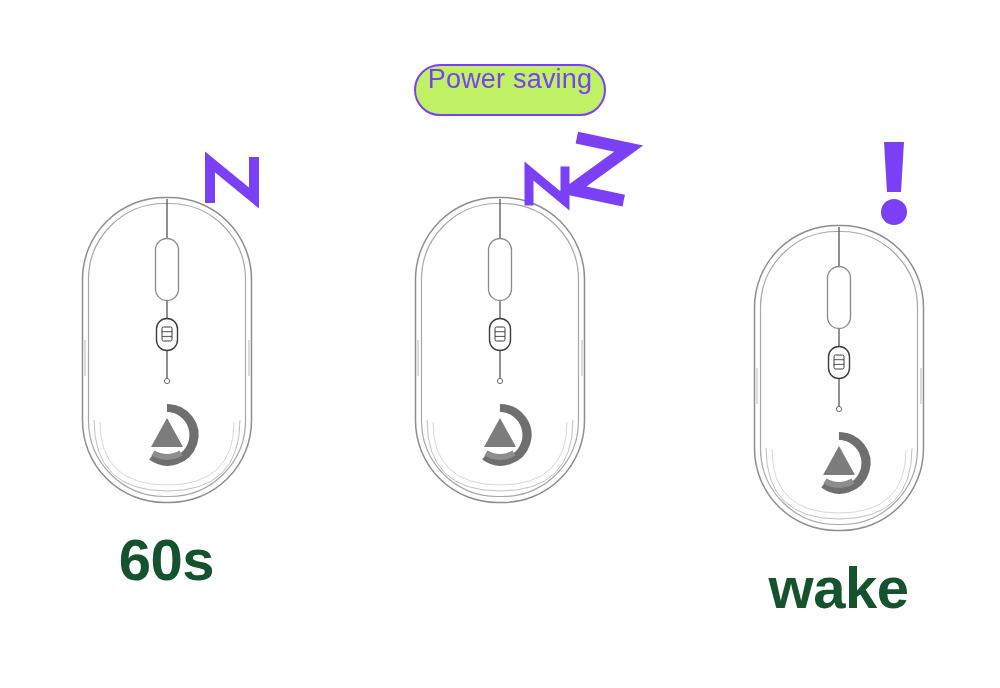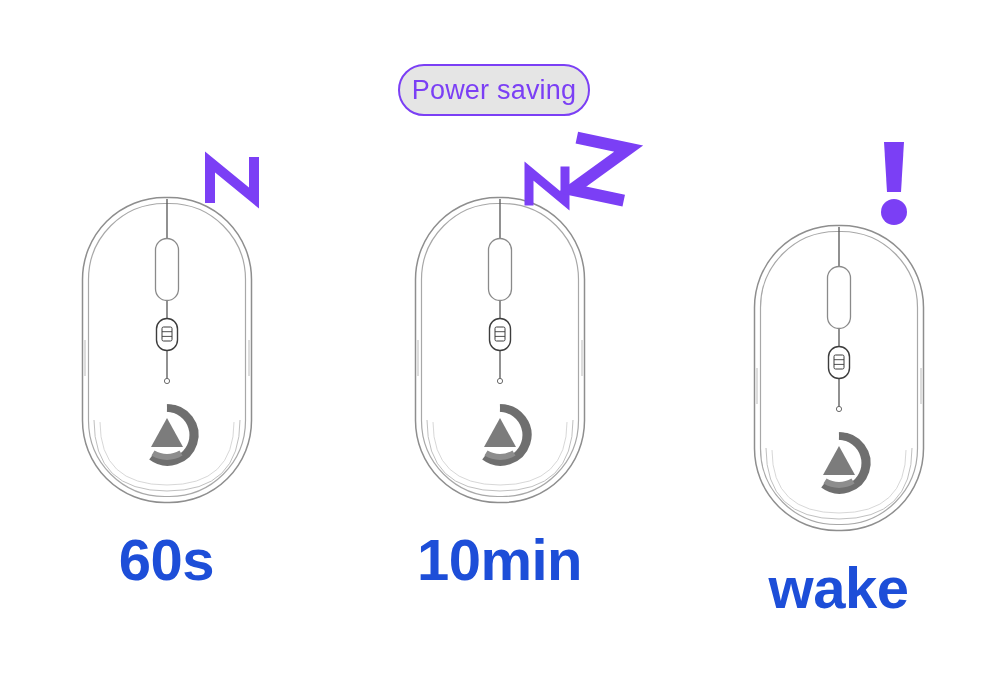--- a/index.html
+++ b/index.html
@@ -12,31 +12,30 @@
     height: 688px;
     position: relative;
     overflow: hidden;
     font-family: "Liberation Sans", sans-serif;
     background: #ffffff;
   }
 
   
   #power-pill {
     position: absolute;
-    left: 398px;
+    left: 414px;
     top: 64px;
     width: 192px;
     height: 52px;
     box-sizing: border-box;
     border: 2.5px solid #7b3ff5;
     border-radius: 26px;
     display: flex;
-    align-items: center;
     justify-content: center;
-    background: #e5e5e5;
+    background: #bef264;
   }
   #power-pill .pill-label {
     font-size: 27px;
     color: #7b3ff5;
     letter-spacing: 0.2px;
     line-height: 1;
     white-space: nowrap;
   }
 
   
@@ -76,21 +75,21 @@
 
   
   .caption-big {
     position: absolute;
     left: 0;
     width: 100%;
     top: 531px;
     text-align: center;
     font-size: 58px;
     font-weight: bold;
-    color: #1d4ed8;
+    color: #14532d;
     line-height: 1;
     letter-spacing: -0.5px;
   }
   .caption-sub {
     position: absolute;
     left: 0;
     width: 100%;
     top: 606px;
     text-align: center;
     font-size: 30px;
@@ -161,21 +160,20 @@
       <line x1="95" y1="141.7" x2="105" y2="141.7" stroke="#3d3d3d" stroke-width="0.9"></line>
       <line x1="95" y1="146.4" x2="105" y2="146.4" stroke="#3d3d3d" stroke-width="0.9"></line>
       <circle cx="100" cy="191" r="2.6" fill="#ffffff" stroke="#6a6a6a" stroke-width="1"></circle>
       <path d="M 100 218 A 27 27 0 1 1 84.5 266.5" fill="none" stroke="#6f6f6f" stroke-width="7.5" stroke-linecap="butt"></path>
       <path d="M 100 218 A 27 27 0 0 1 115.5 266.5" fill="none" stroke="#6f6f6f" stroke-width="7.5" stroke-linecap="butt"></path>
       <path d="M 86 263 A 27 27 0 0 0 114 263" fill="none" stroke="#8d8d8d" stroke-width="6" stroke-linecap="butt"></path>
       <path d="M100 228 L116 257 L84 257 Z" fill="#7c7c7c"></path>
     </svg>
   </div>
 
-  <div class="caption-big">10min</div>
 </div>
 
 <div class="col" id="col-2">
 
   <div class="mouse-wrap">
     <svg class="mouse-svg" viewBox="0 0 200 320" xmlns="http://www.w3.org/2000/svg">
       <rect x="15.5" y="7.5" width="169" height="305" rx="82" ry="82" fill="#ffffff" stroke="#8e8e8e" stroke-width="1.5"></rect>
       <rect x="21.5" y="13.5" width="157" height="293" rx="76" ry="76" fill="none" stroke="#a8a8a8" stroke-width="1.2"></rect>
       <path d="M27 230 Q27 301 100 301 Q173 301 173 230" fill="none" stroke="#c0c0c0" stroke-width="1"></path>
       <path d="M33 232 Q33 295 100 295 Q167 295 167 232" fill="none" stroke="#d2d2d2" stroke-width="0.9"></path>

